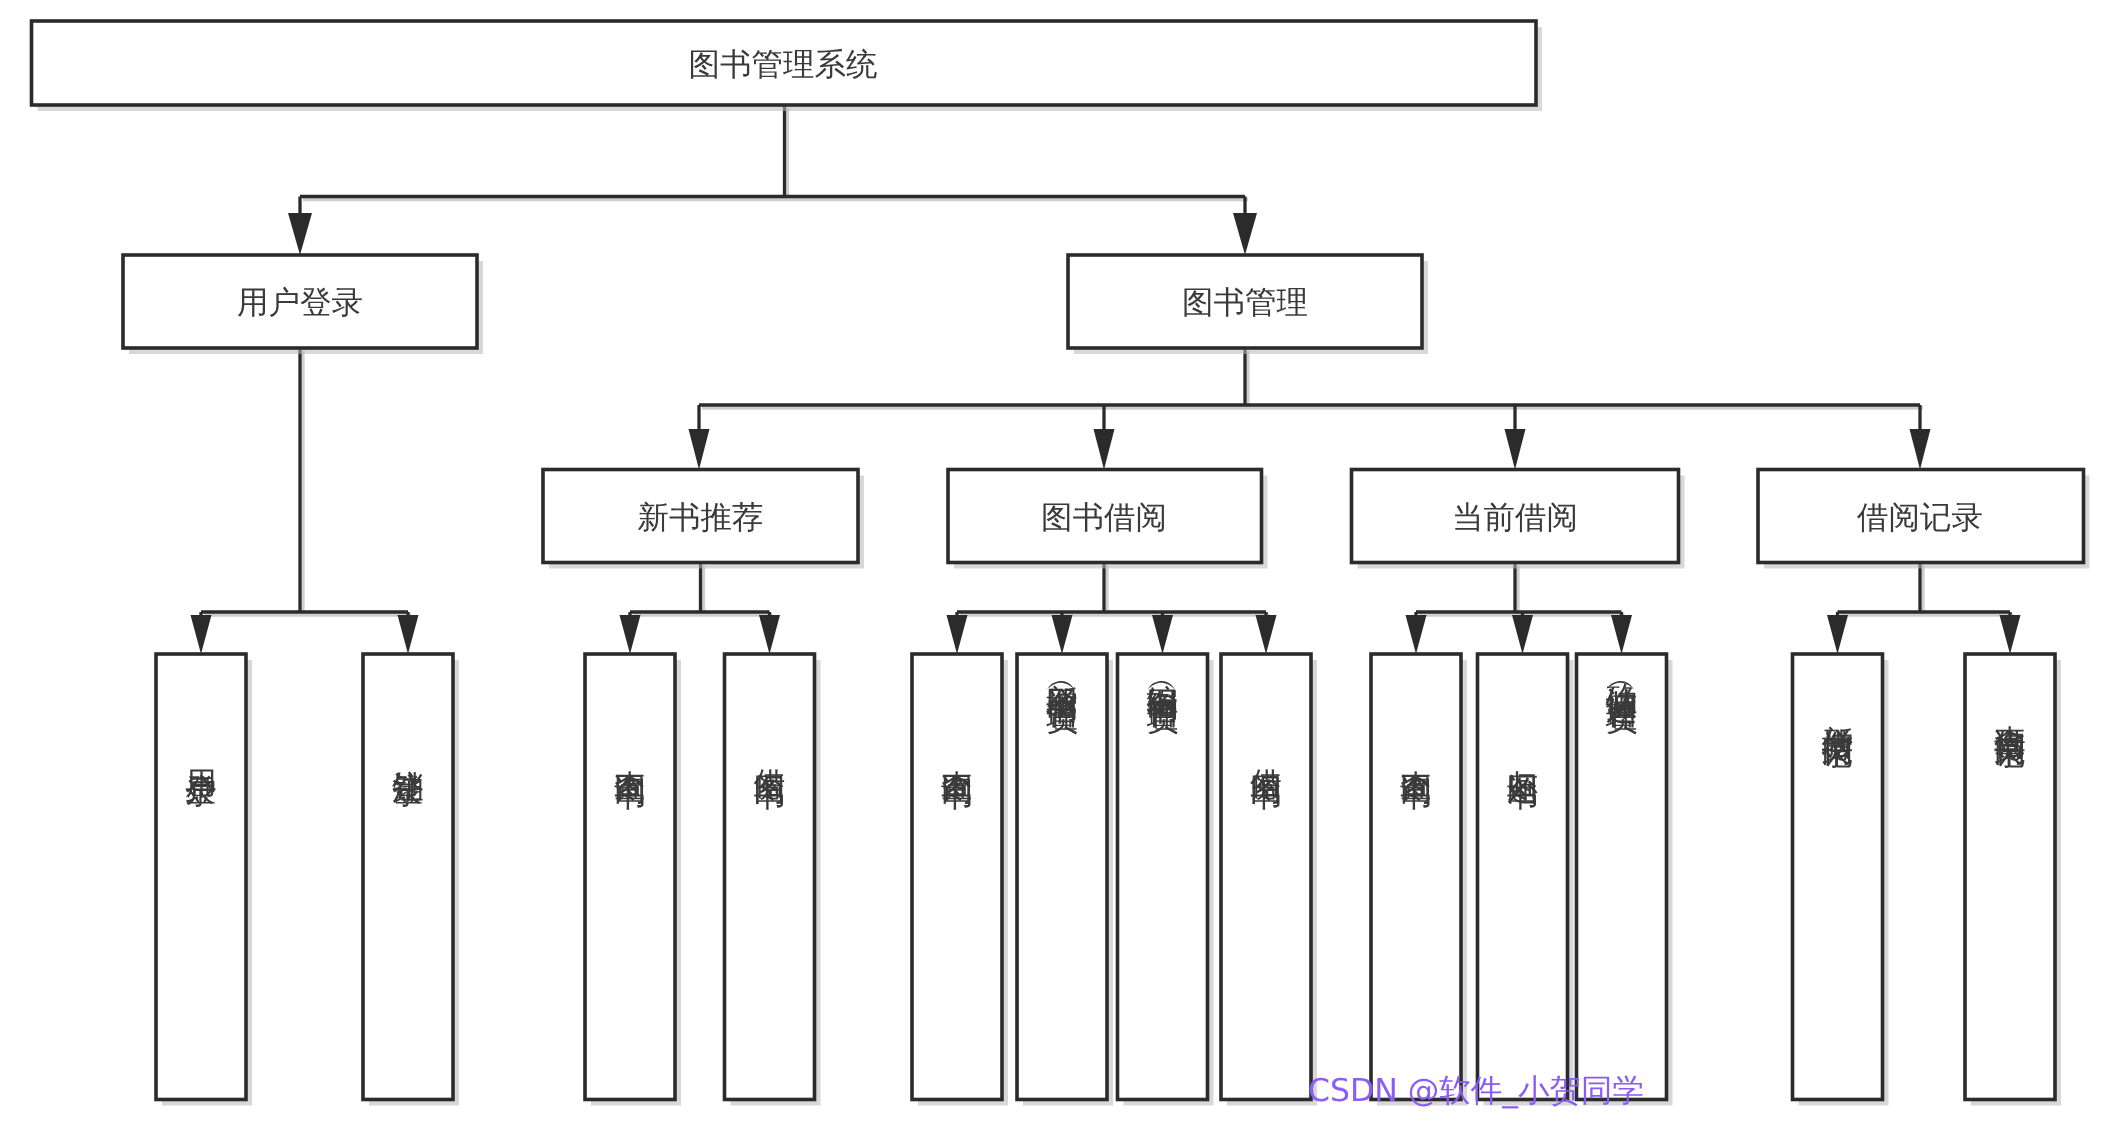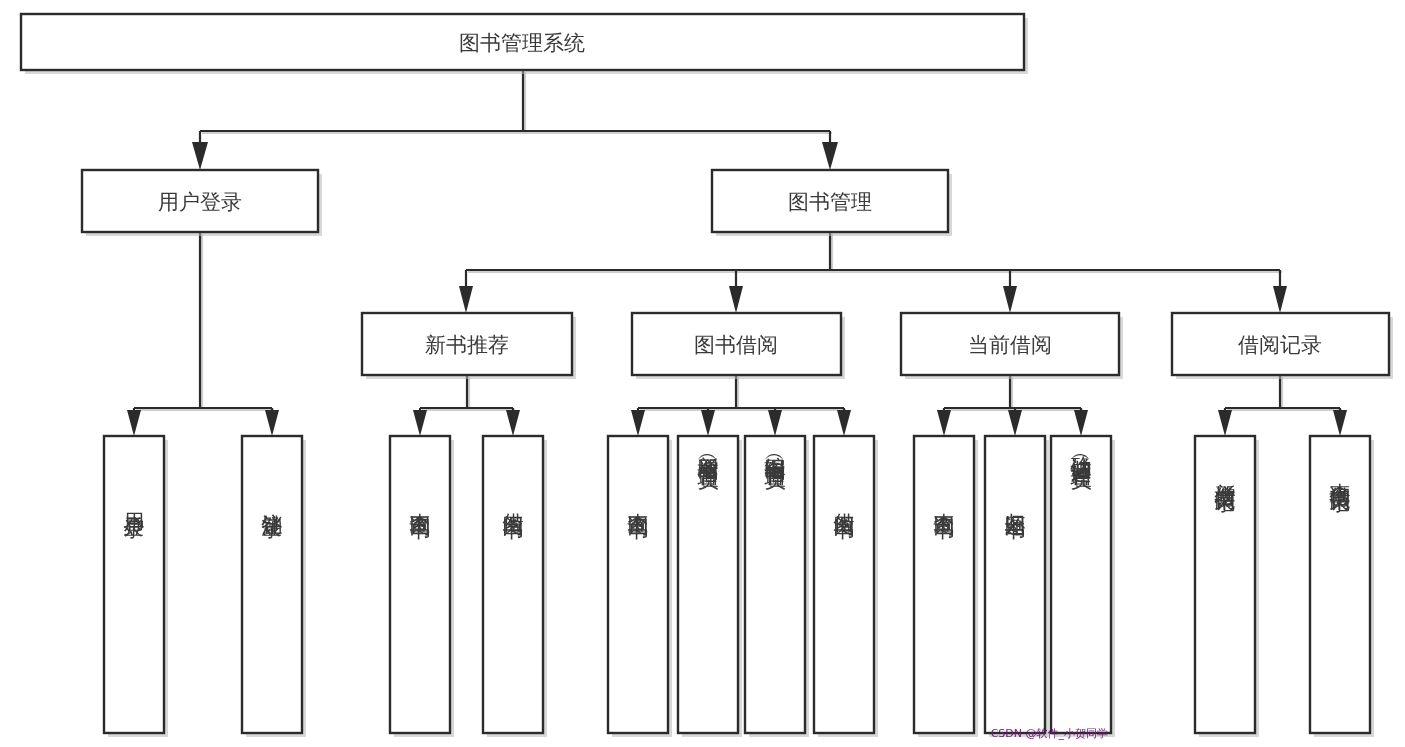--- a/index.html
+++ b/index.html
@@ -63,25 +63,25 @@
   .node-label-v {
     font-family: "DejaVu Sans", "Liberation Sans", sans-serif;
     font-size: 21px;
     fill: #3a3a3a;
     text-anchor: middle;
     writing-mode: vertical-rl;
     letter-spacing: 2px;
   }
   .watermark {
     position: absolute;
-    right: 4px;
+    right: 16px;
     bottom: 6px;
     font-family: "DejaVu Sans", "Liberation Sans", sans-serif;
-    font-size: 11px;
-    color: #701a75;
+    font-size: 21px;
+    color: #8b5cf6;
     white-space: nowrap;
     pointer-events: none;
     user-select: none;
   }
 </style>
 </head>
 <body>
 
 <div id="diagram-root">
 

